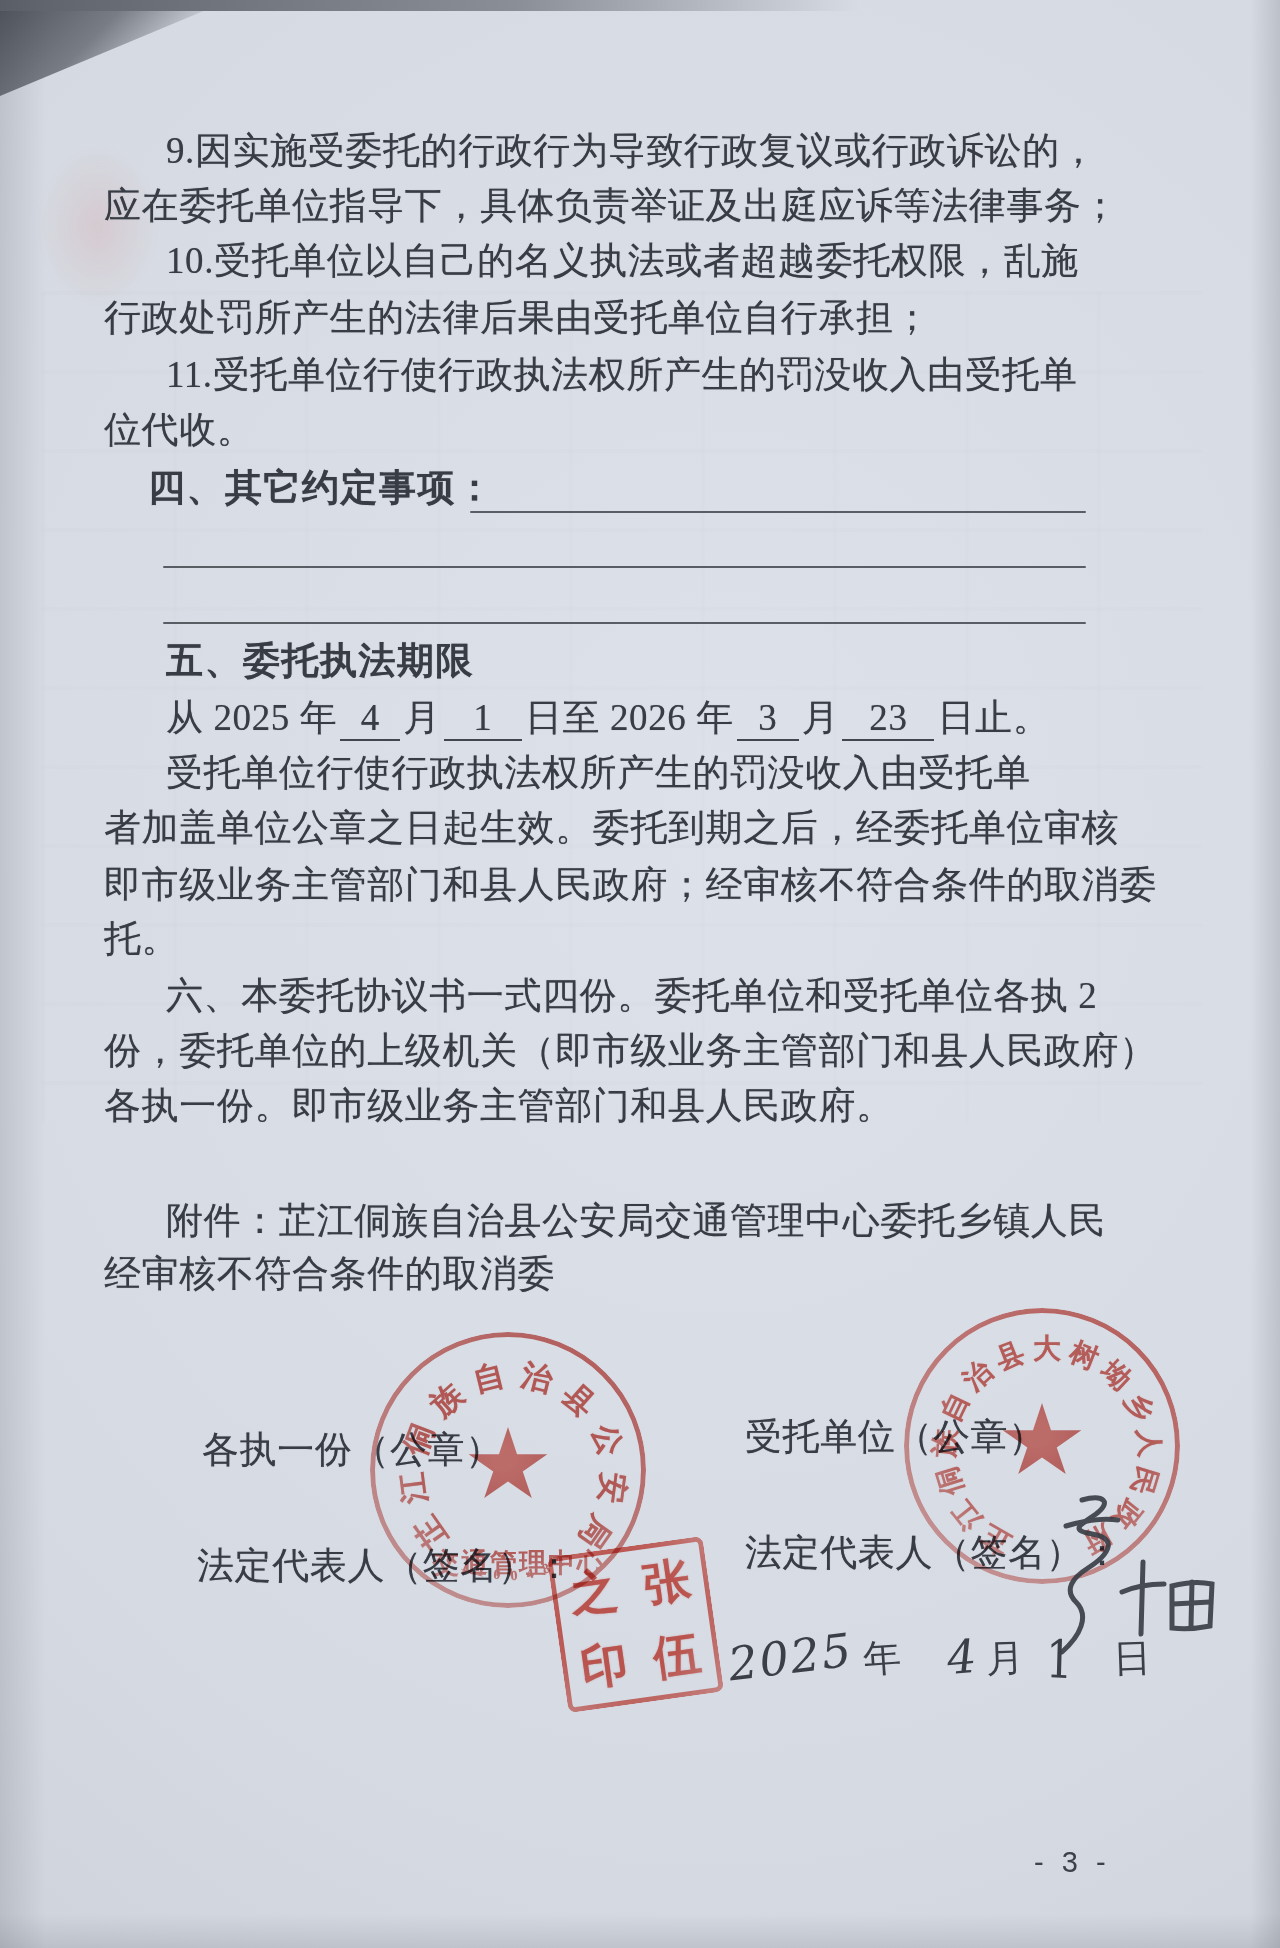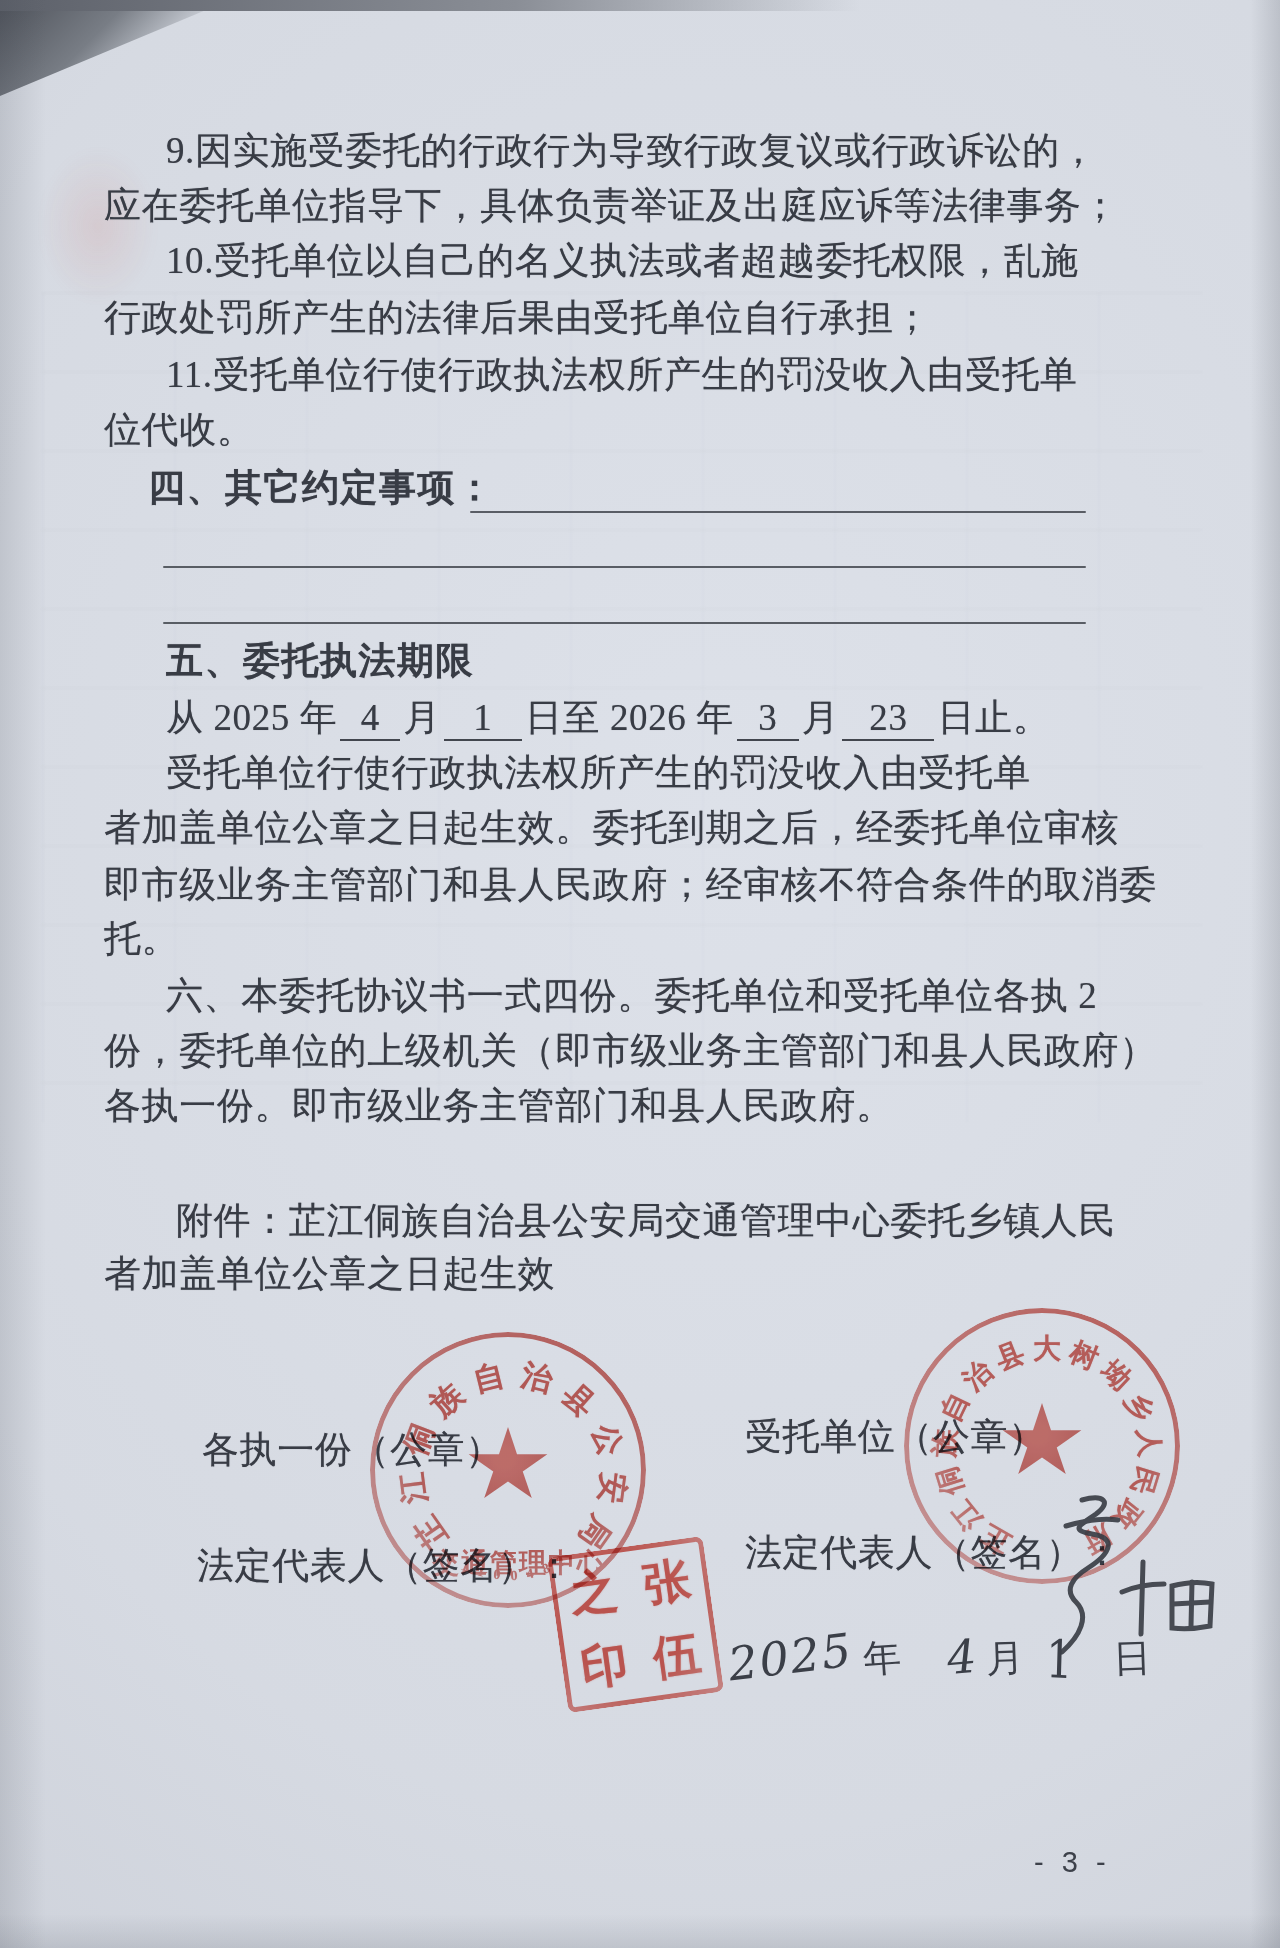--- a/index.html
+++ b/index.html
@@ -99,22 +99,22 @@
 
 <div class="tline" style="left:166px;top:748px">受托单位行使行政执法权所产生的罚没收入由受托单</div>
 <div class="tline" style="left:104px;top:803px">者加盖单位公章之日起生效。委托到期之后，经委托单位审核</div>
 <div class="tline" style="left:104px;top:860px">即市级业务主管部门和县人民政府；经审核不符合条件的取消委</div>
 <div class="tline" style="left:104px;top:914px">托。</div>
 
 <div class="tline" style="left:166px;top:971px">六、本委托协议书一式四份。委托单位和受托单位各执 2</div>
 <div class="tline" style="left:104px;top:1026px">份，委托单位的上级机关（即市级业务主管部门和县人民政府）</div>
 <div class="tline" style="left:104px;top:1081px">各执一份。即市级业务主管部门和县人民政府。</div>
 
-<div class="tline" style="left:176px;top:1196px">附件：芷江侗族自治县公安局交通管理中心委托乡镇人民</div>
-<div class="tline" style="left:104px;top:1249px">者加盖单位公章之日起生效</div>
+<div class="tline" style="left:166px;top:1196px">附件：芷江侗族自治县公安局交通管理中心委托乡镇人民</div>
+<div class="tline" style="left:104px;top:1249px">经审核不符合条件的取消委</div>
 
 <div class="tline" style="left:202px;top:1425px">各执一份（公章）</div>
 <div class="tline" style="left:745px;top:1412px">受托单位（公章）</div>
 <div class="tline" style="left:197px;top:1541px">法定代表人（签名）：</div>
 <div class="tline" style="left:745px;top:1528px">法定代表人（签名）：</div>
 
 <div class="stamp stamp-circle" style="left:370px;top:1332px;color:#c6463e">
   <div class="seal-star"></div>
   <div class="seal-center">交通管理中心</div>
   <div style="position:absolute;inset:0;color:#c6463e">

